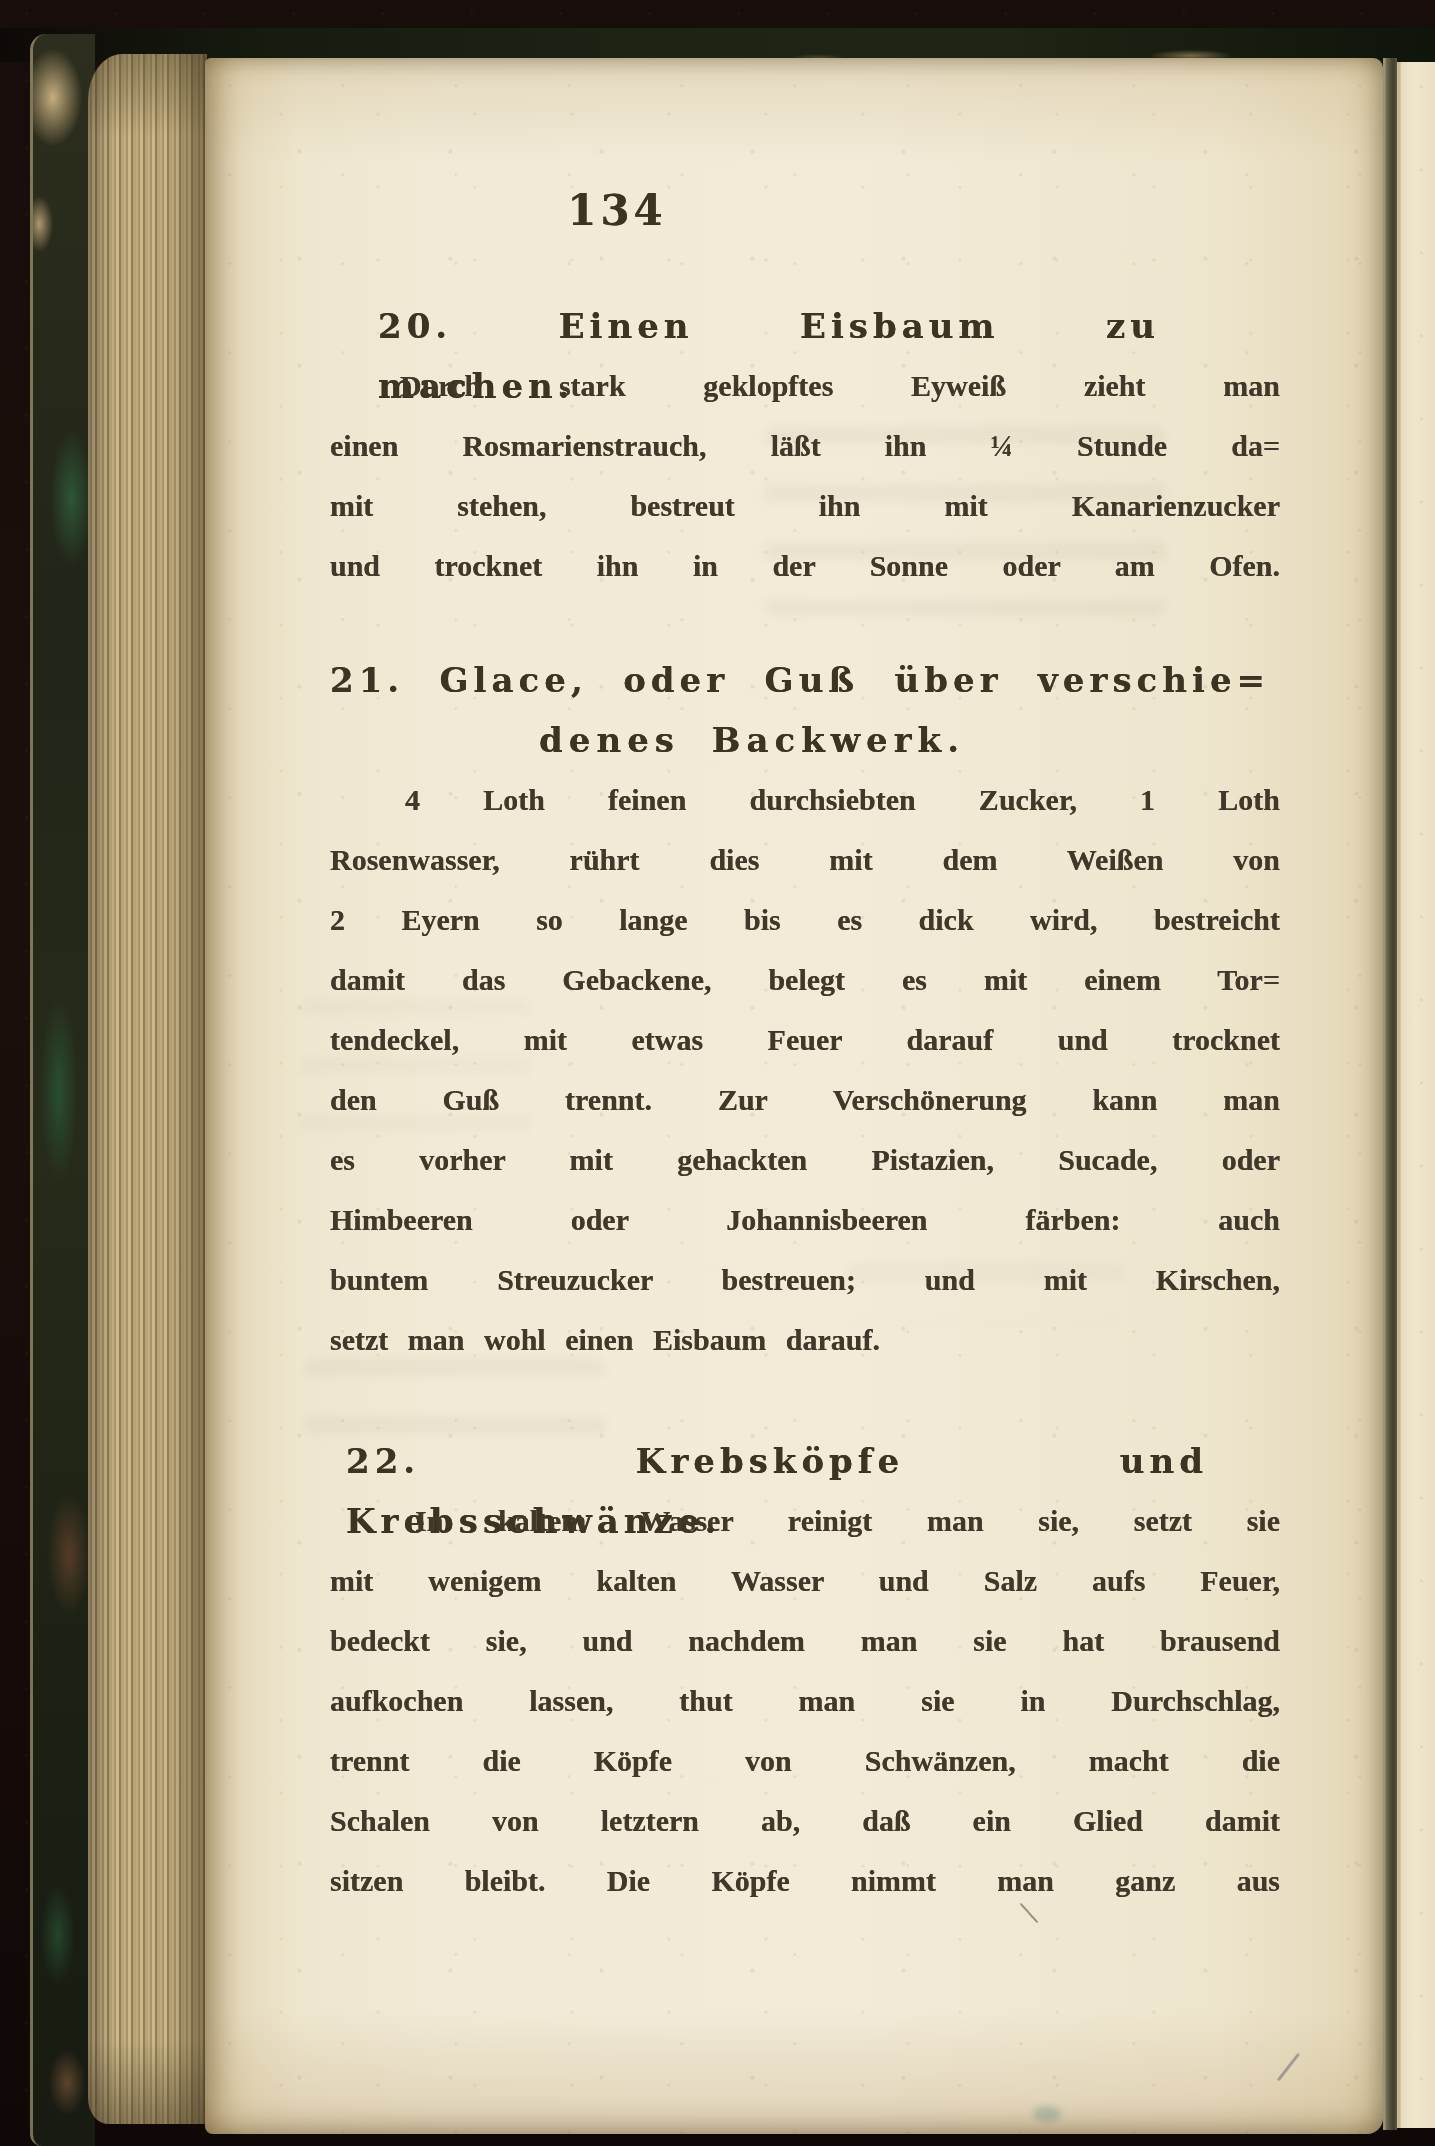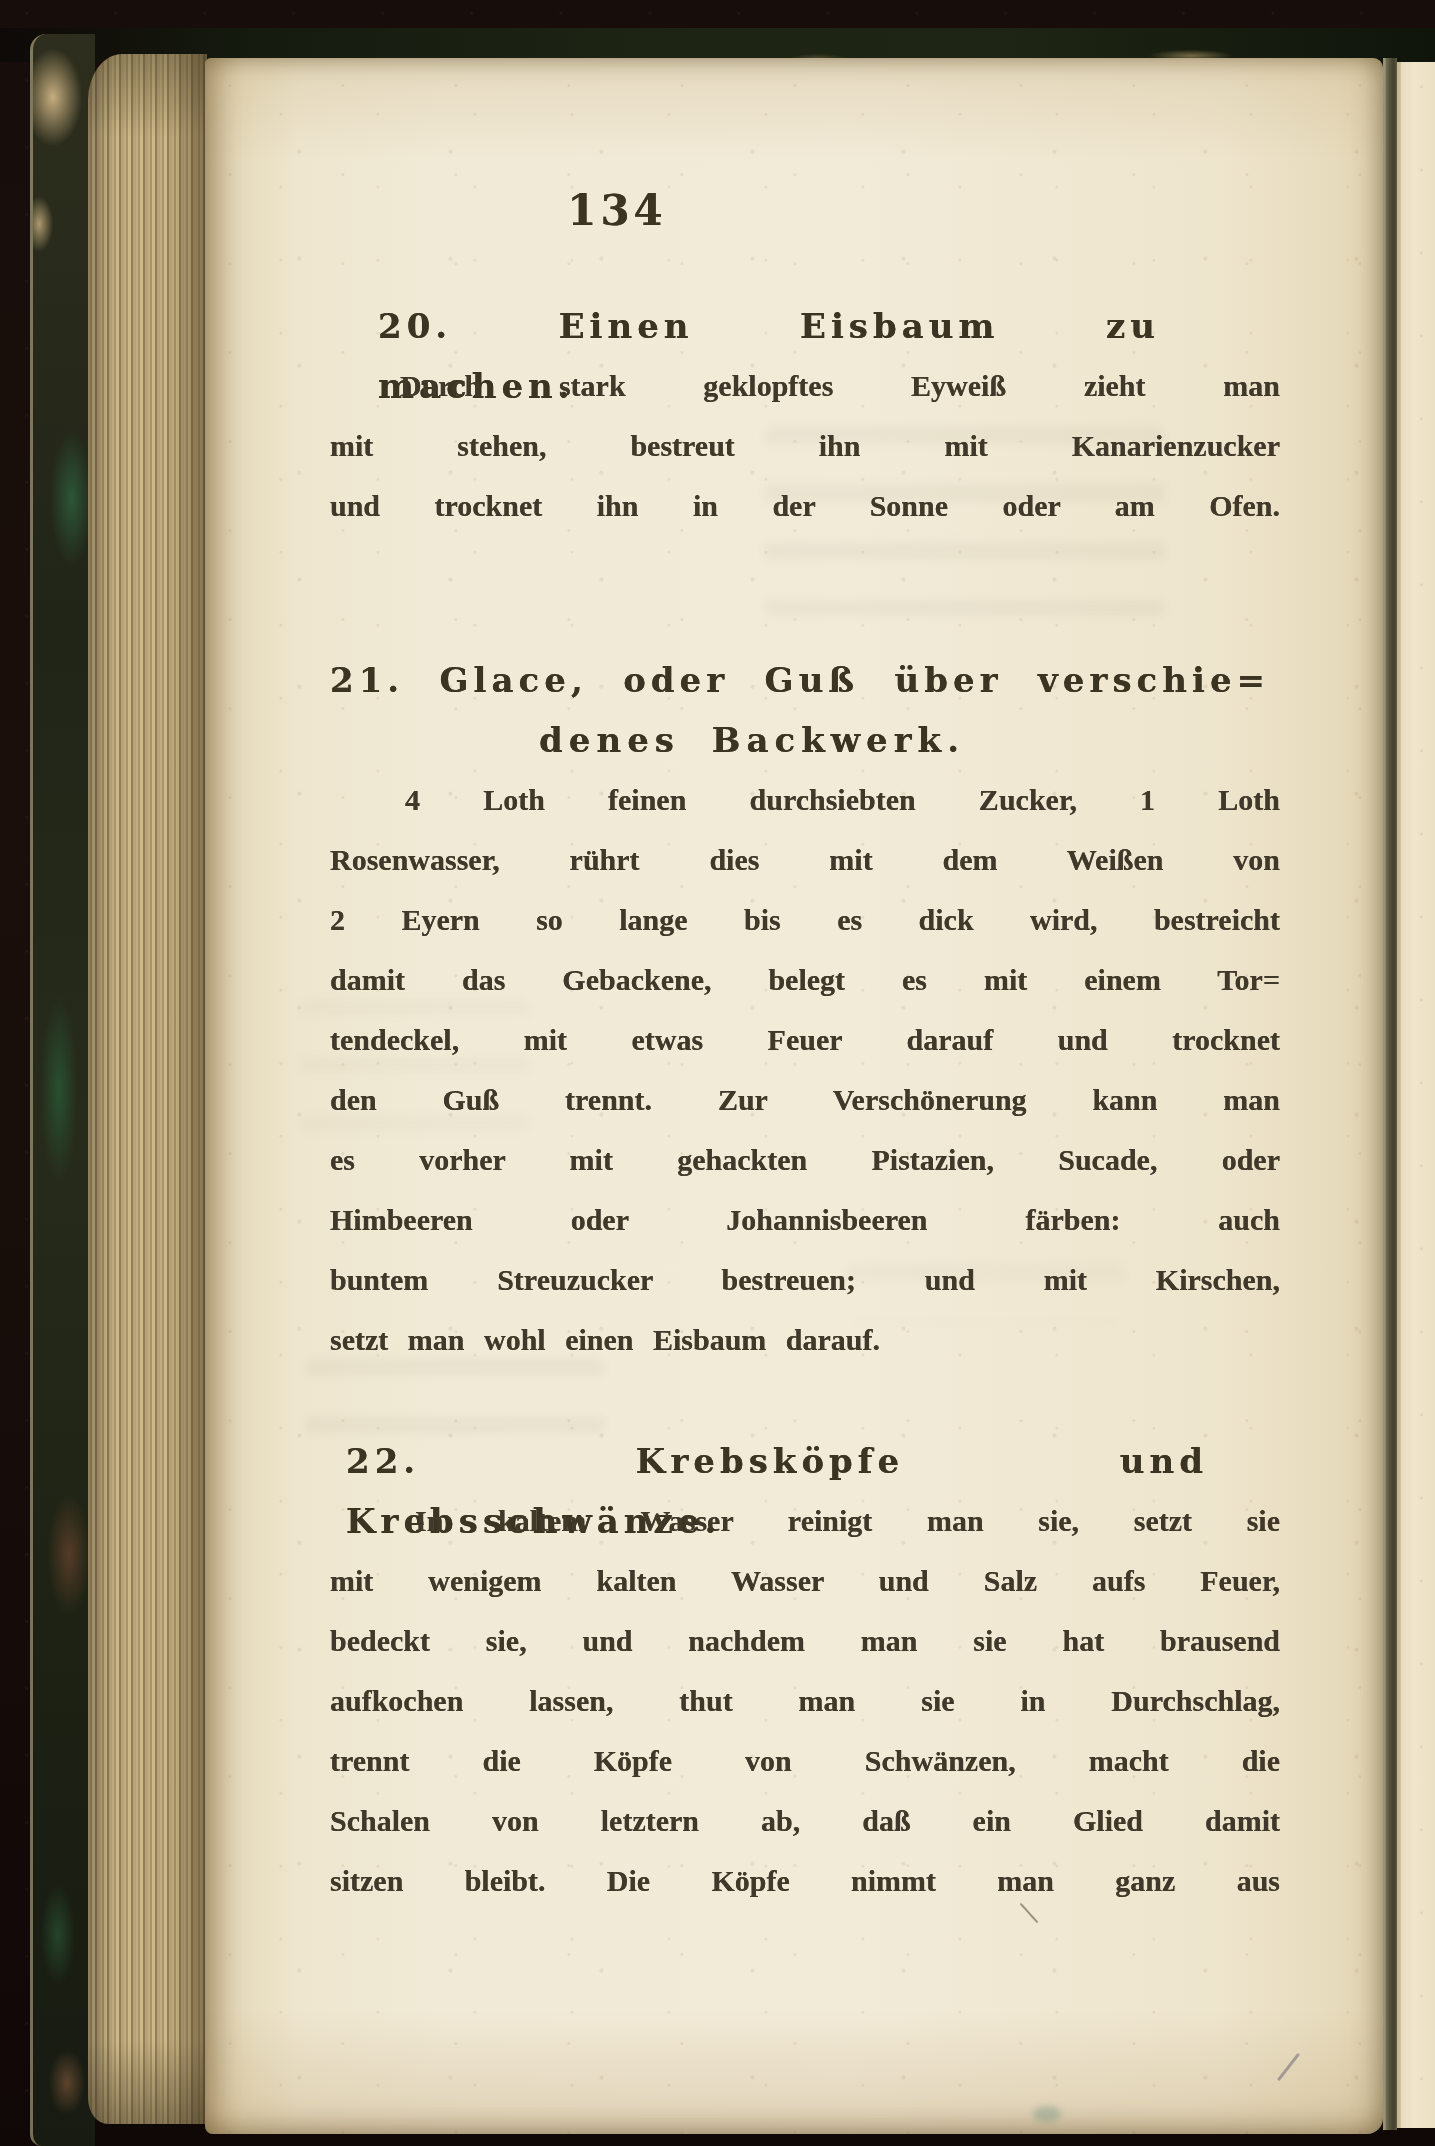--- a/index.html
+++ b/index.html
@@ -134,20 +134,21 @@
     <div class="smudge sm1"></div>
     <div class="smudge sm2"></div>
     <div class="smudge sm3"></div>
     <div class="smudge sm4"></div>
 
     <div class="page-number">134</div>
 
     <section class="sec sec20">
       <div class="h stretch h20">20. Einen Eisbaum zu machen.</div>
       <div class="bl i70">Durch stark geklopftes Eyweiß zieht man</div>
+      <div class="bl">einen Rosmarienstrauch, läßt ihn ¼ Stunde da=</div>
       <div class="bl">mit stehen, bestreut ihn mit Kanarienzucker</div>
       <div class="bl">und trocknet ihn in der Sonne oder am Ofen.</div>
     </section>
 
     <section class="sec sec21">
       <div class="h stretch h21a">21. Glace, oder Guß über verschie=</div>
       <div class="h h21b">denes Backwerk.</div>
       <div class="bl i75">4 Loth feinen durchsiebten Zucker, 1 Loth</div>
       <div class="bl">Rosenwasser, rührt dies mit dem Weißen von</div>
       <div class="bl">2 Eyern so lange bis es dick wird, bestreicht</div>

